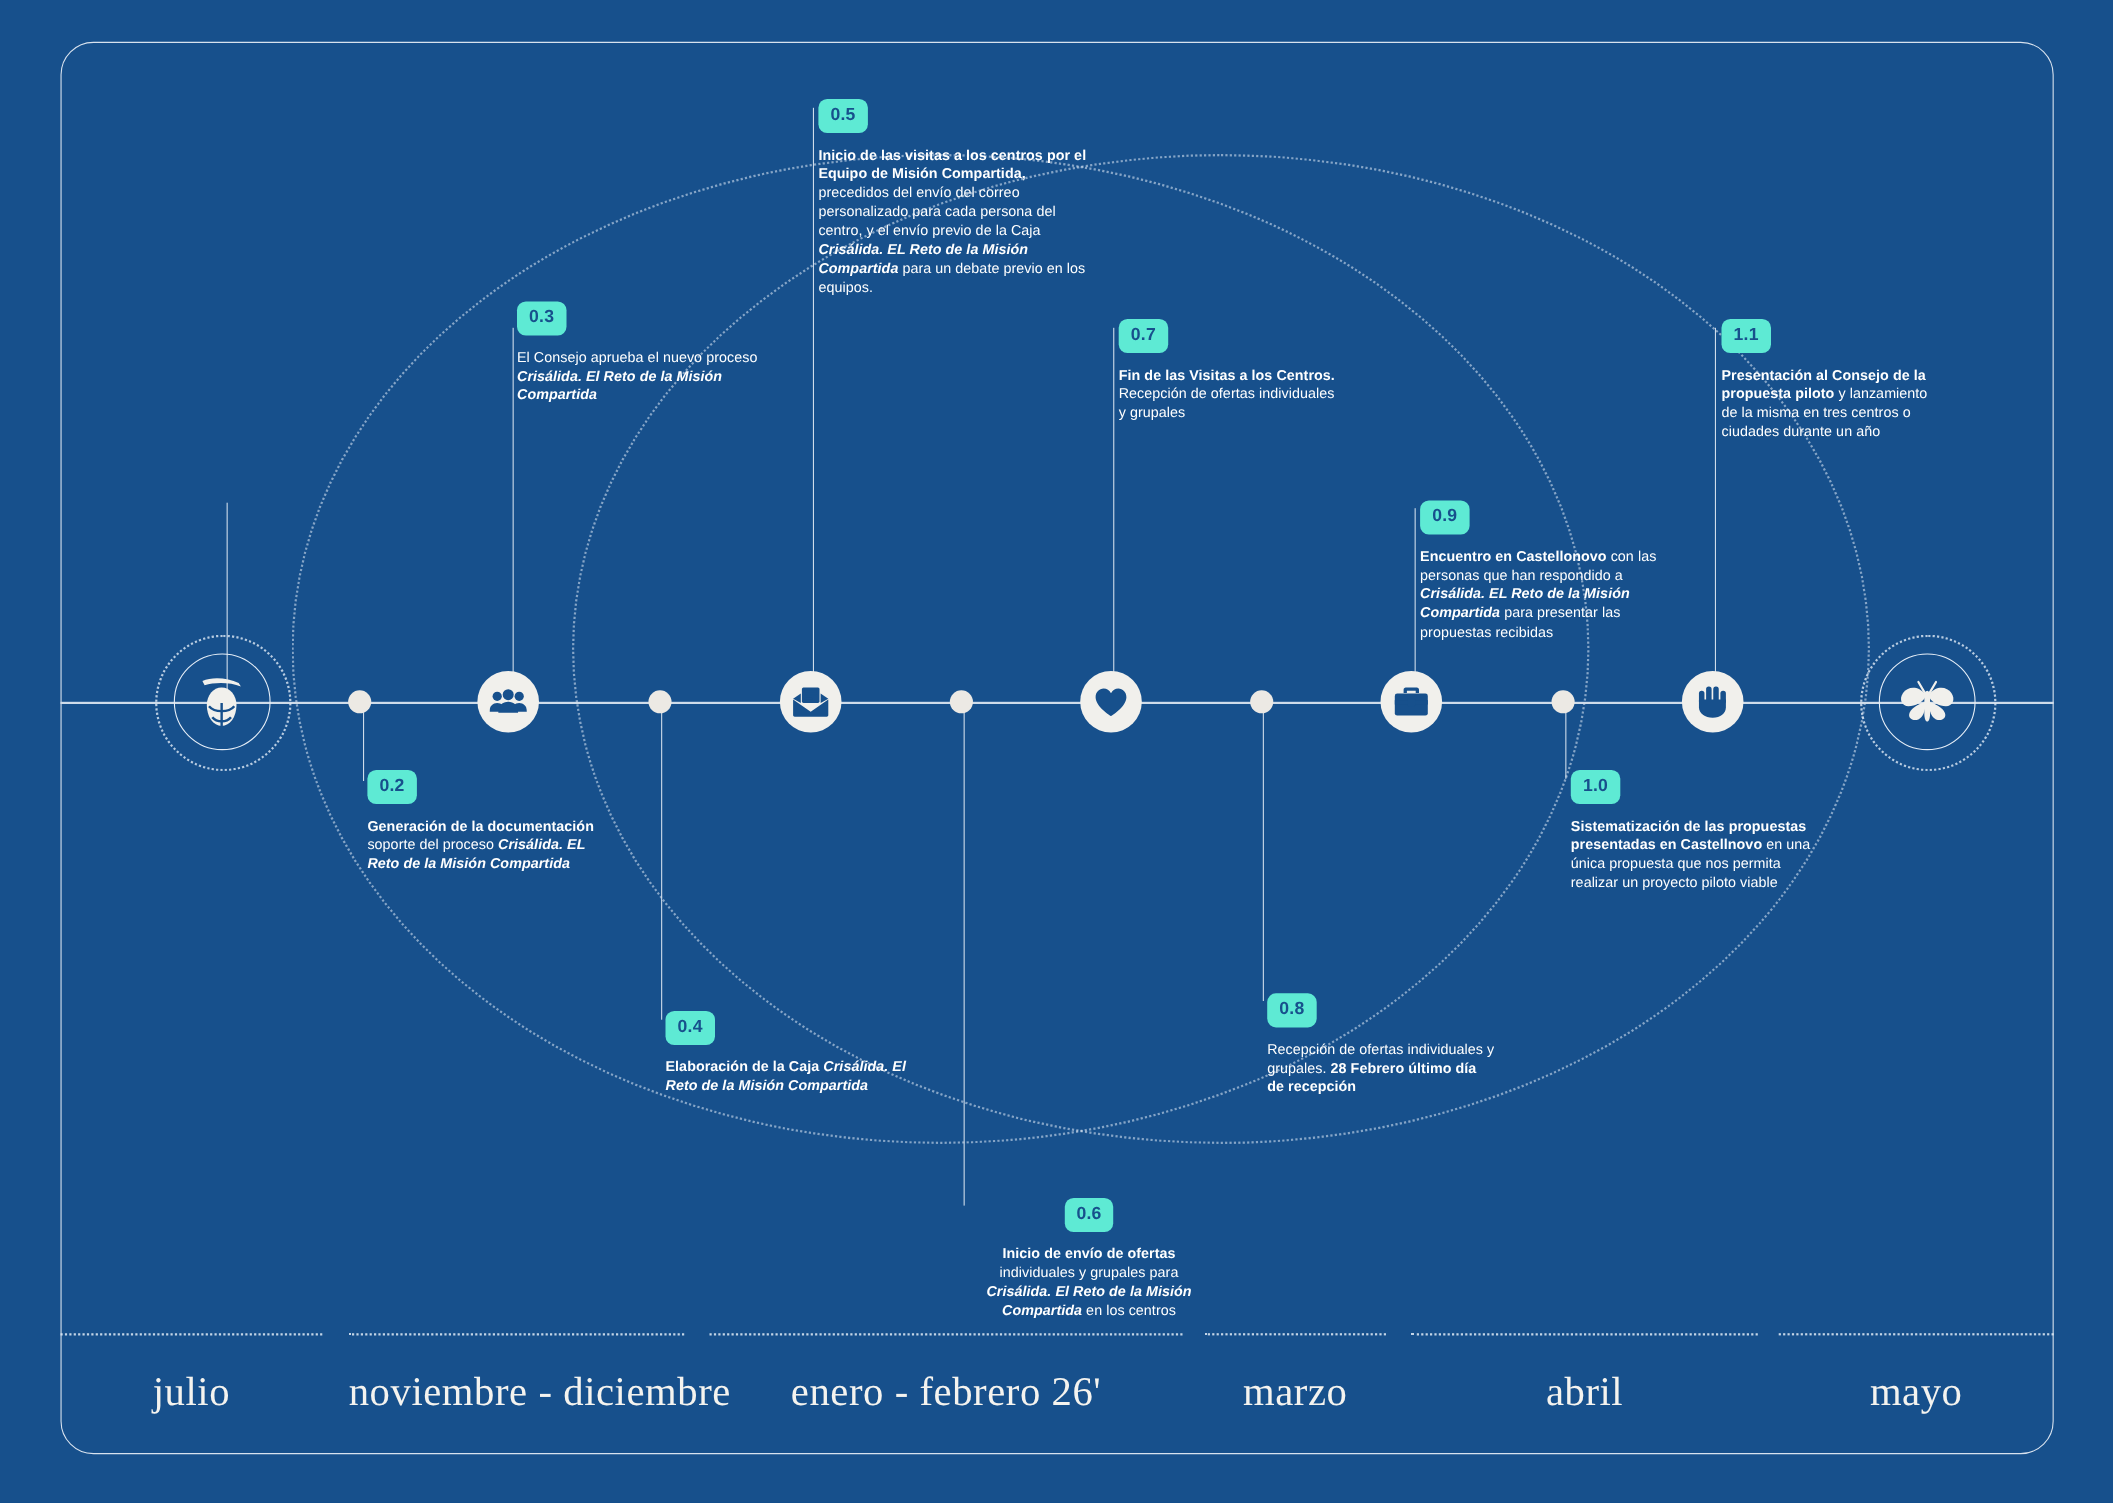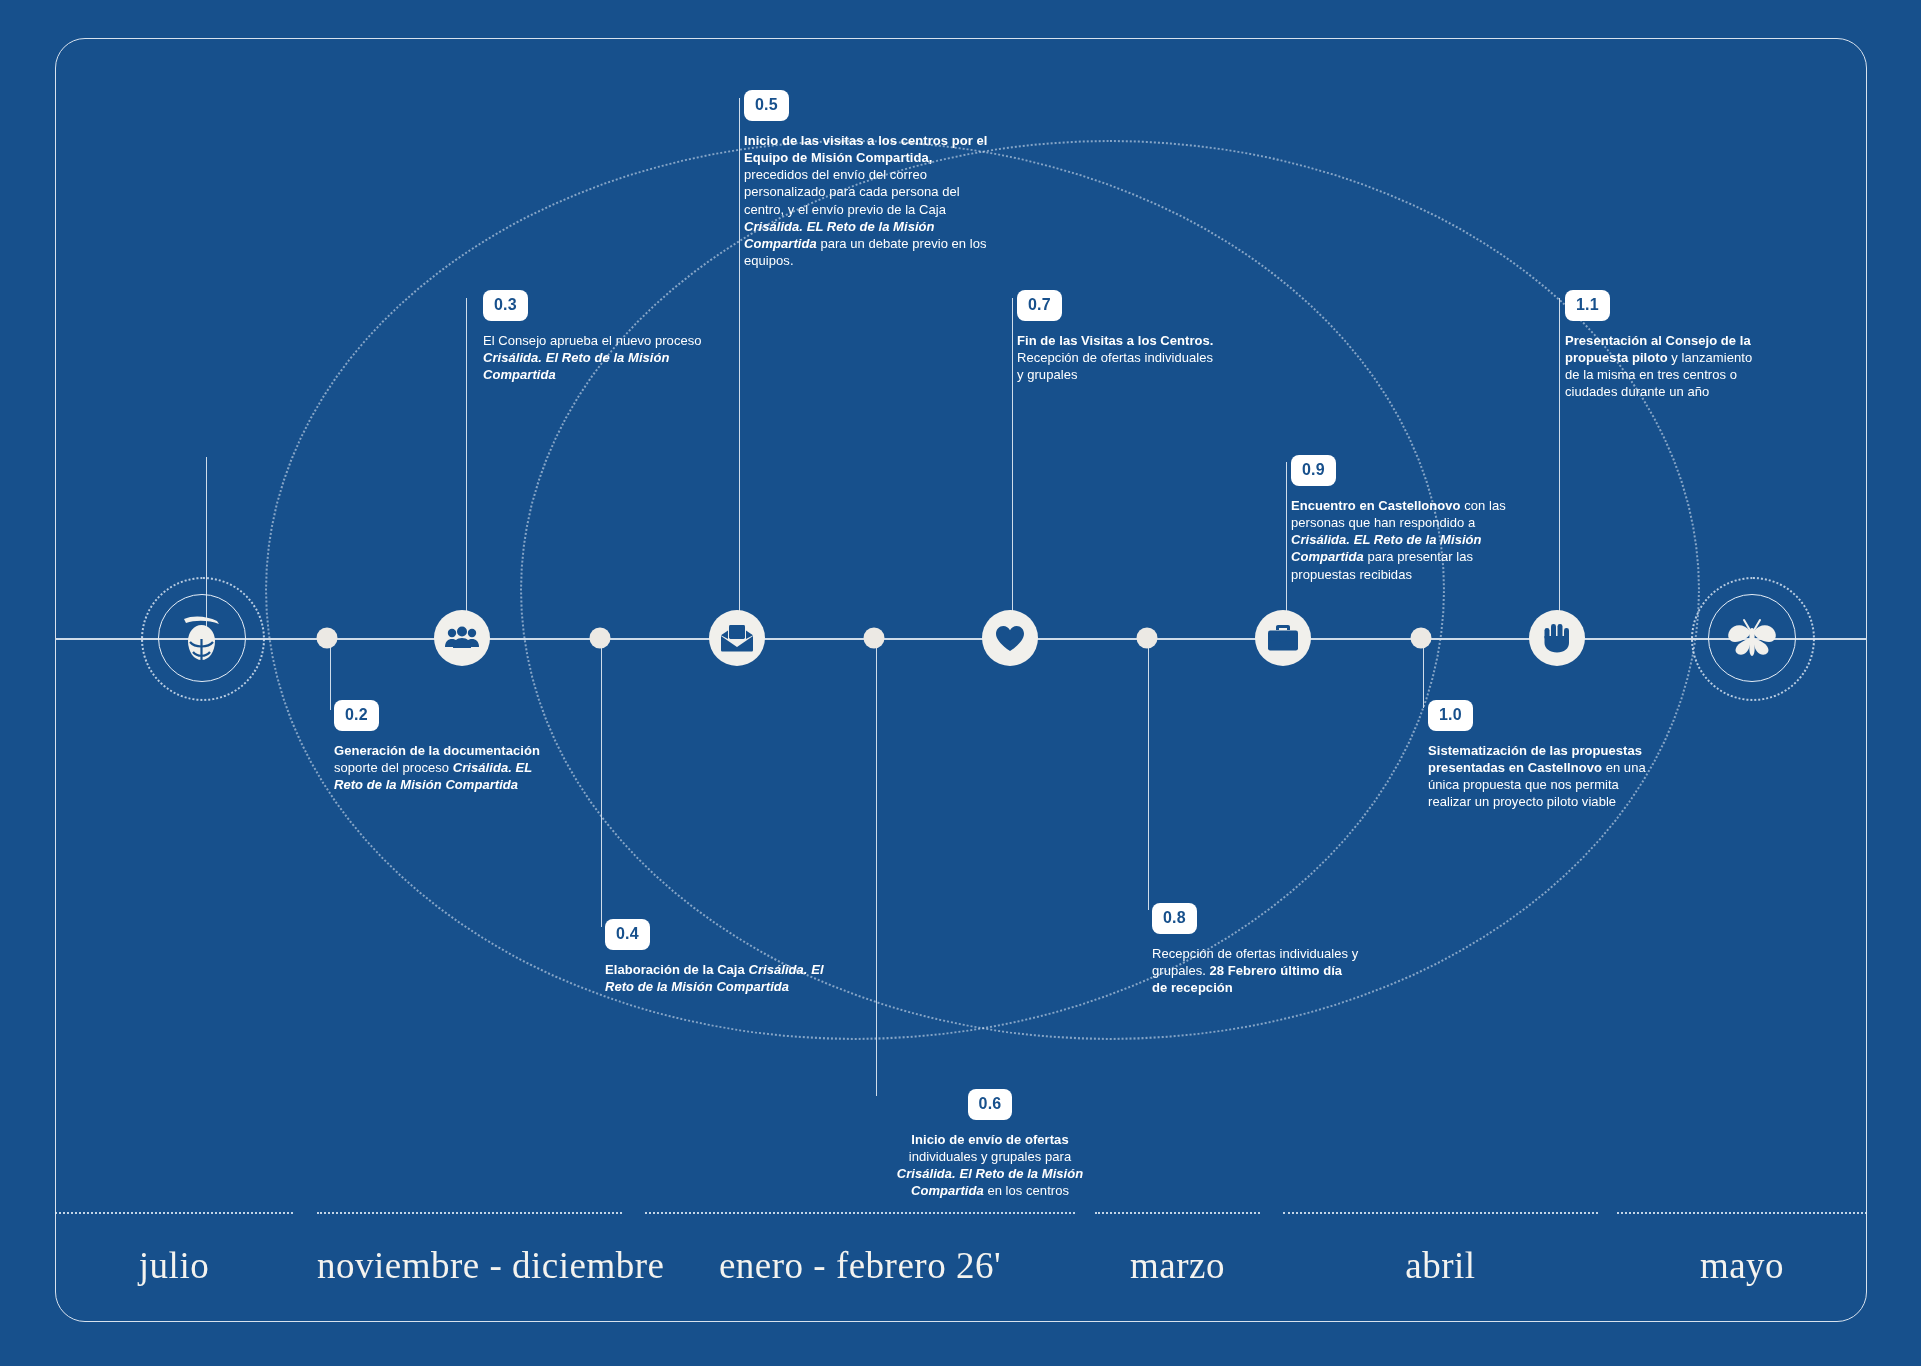--- a/index.html
+++ b/index.html
@@ -116,21 +116,21 @@
   }
 
   
   .callout {
     position: absolute;
     z-index: 8;
     padding-left: 0;
   }
   .badge {
     display: inline-block;
-    background: #ffffff;
+    background: #5eead4;
     color: #17508c;
     font-size: 16px;
     font-weight: 700;
     line-height: 1;
     padding: 7px 11px 8px;
     border-radius: 8px;
     letter-spacing: .2px;
     margin-bottom: 11px;
   }
   .callout p {
@@ -293,21 +293,21 @@
   <div class="dot" style="left:874px;"></div>
   <div class="dot" style="left:1147px;"></div>
   <div class="dot" style="left:1421px;"></div>
 
 
   <div class="callout" style="left:334px; top:700px; width:222px;">
     <span class="badge">0.2</span>
     <p><b>Generación de la documentación</b> soporte del proceso <i>Crisálida. EL Reto de la Misión Compartida</i></p>
   </div>
 
-  <div class="callout" style="left:470px; top:290px; width:222px;margin-left:13px;">
+  <div class="callout" style="left:470px; top:274px; width:222px;">
     <span class="badge">0.3</span>
     <p>El Consejo aprueba el nuevo proceso <i>Crisálida. El Reto de la Misión Compartida</i></p>
   </div>
 
   <div class="callout" style="left:605px; top:919px; width:222px;">
     <span class="badge">0.4</span>
     <p><b>Elaboración de la Caja</b> <i>Crisálida. El Reto de la Misión Compartida</i></p>
   </div>
 
   <div class="callout" style="left:744px; top:90px; width:254px;">

